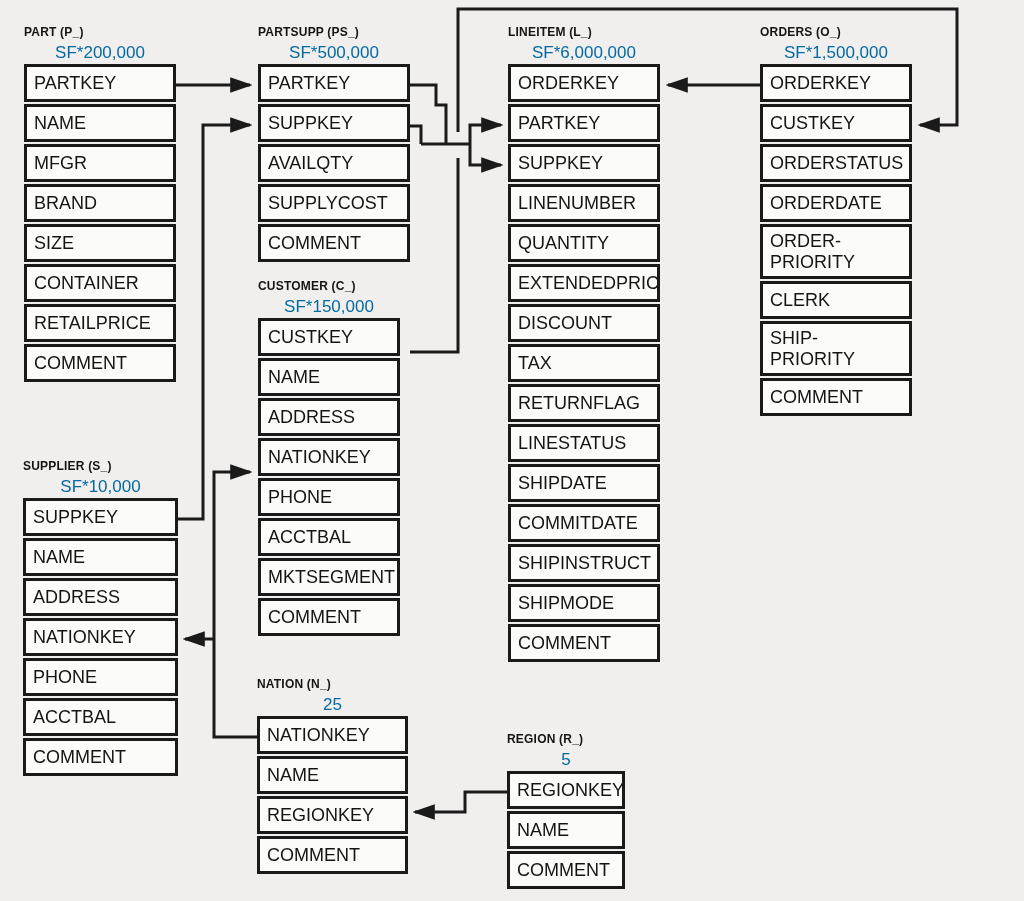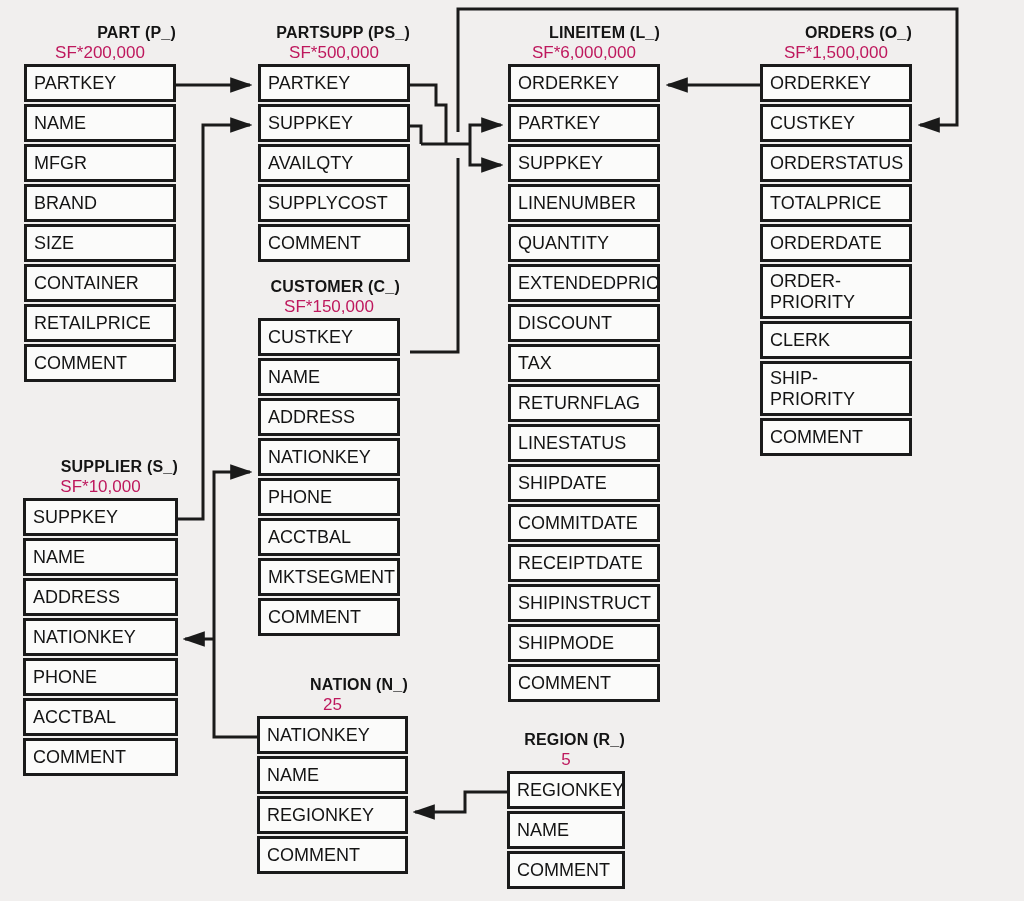--- a/index.html
+++ b/index.html
@@ -8,32 +8,32 @@
     background:#ffffff;
   }
   #stage{
     position:relative;
     width:1024px;height:901px;
     background:#f1efee;
     overflow:hidden;
   }
   .tbl{position:absolute;}
   .tbl-title{
-    text-align:right;
+    text-align:left;
     font-weight:bold;
-    font-size:16px;
+    font-size:12px;
     color:#141414;
     height:21px;line-height:21px;
     letter-spacing:.2px;
     white-space:nowrap;
   }
   .tbl-card{
     text-align:center;
     font-size:17px;
-    color:#be185d;
+    color:#0369a1;
     height:21px;line-height:20px;
     white-space:nowrap;
   }
   .rows{margin-top:0px;border-radius:6px;}
   .row{
     box-sizing:border-box;
     height:38px;
     margin-bottom:2px;
     border:3px solid #1a1a1a;
     background:#fbfbfa;
@@ -107,35 +107,33 @@
       <div class="row">SUPPKEY</div>
       <div class="row">LINENUMBER</div>
       <div class="row">QUANTITY</div>
       <div class="row">EXTENDEDPRICE</div>
       <div class="row">DISCOUNT</div>
       <div class="row">TAX</div>
       <div class="row">RETURNFLAG</div>
       <div class="row">LINESTATUS</div>
       <div class="row">SHIPDATE</div>
       <div class="row">COMMITDATE</div>
-      <div class="row">RECEIPTDATE</div>
       <div class="row">SHIPINSTRUCT</div>
       <div class="row">SHIPMODE</div>
       <div class="row">COMMENT</div>
     </div>
   </div>
 
   <div class="tbl t-orders">
     <div class="tbl-title">ORDERS (O_)</div>
     <div class="tbl-card">SF*1,500,000</div>
     <div class="rows">
       <div class="row">ORDERKEY</div>
       <div class="row">CUSTKEY</div>
       <div class="row">ORDERSTATUS</div>
-      <div class="row">TOTALPRICE</div>
       <div class="row">ORDERDATE</div>
       <div class="row tall">ORDER-
 PRIORITY</div>
       <div class="row">CLERK</div>
       <div class="row tall">SHIP-
 PRIORITY</div>
       <div class="row">COMMENT</div>
     </div>
   </div>
 

